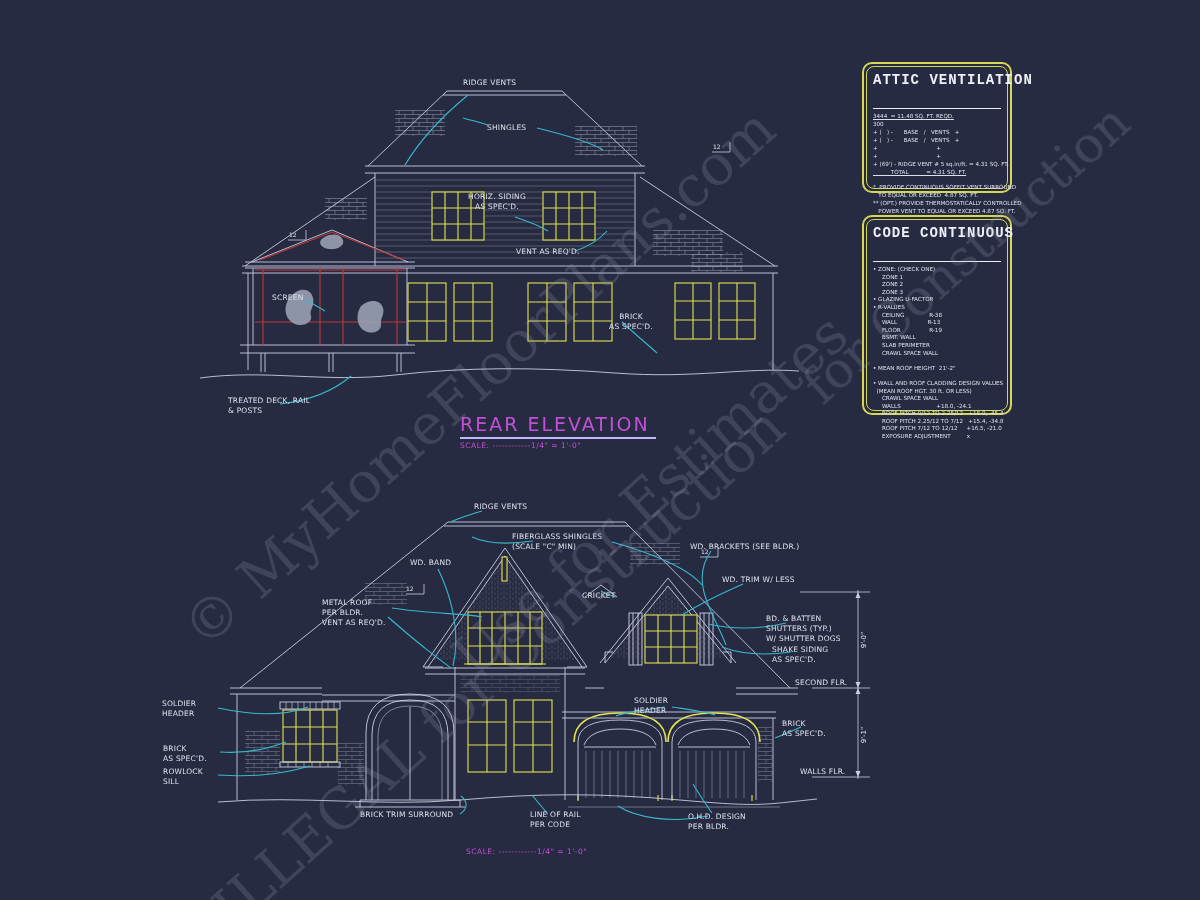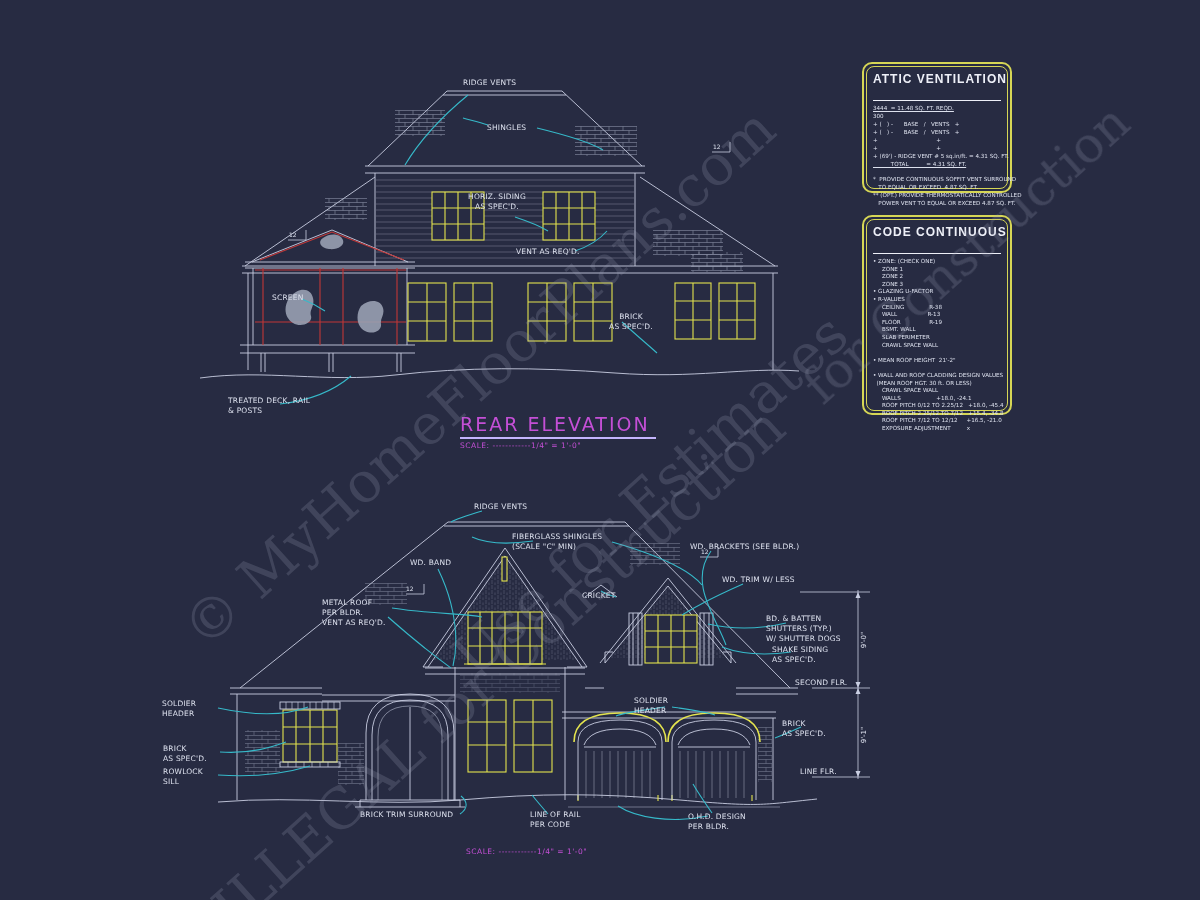--- a/index.html
+++ b/index.html
@@ -12,23 +12,23 @@
   .title{position:absolute;z-index:2;color:#c44fd6;}
   .title .t{display:inline-block;font-size:19px;letter-spacing:2px;
             border-bottom:2px solid #c4b5fd;padding:0 6px 2px 0;white-space:nowrap;}
   .title .s{font-size:7.5px;letter-spacing:.5px;margin-top:2px;color:#c44fd6;}
   .wm{position:absolute;font-family:"DejaVu Serif",serif;color:#9aa0b5;opacity:.22;
       transform-origin:0 0;transform:rotate(-42deg);white-space:nowrap;z-index:5;
       pointer-events:none;font-size:56px;}
   .box{position:absolute;border:2px solid #d6d655;border-radius:10px;z-index:4;}
   .box .inner{position:absolute;inset:2px;border:1px solid #d6d655;border-radius:8px;
               padding:5px 6px 3px 6px;box-sizing:border-box;}
-  .btitle{display:block;font-weight:bold;font-size:12px;color:#eef0f8;letter-spacing:1px;
-          border-bottom:1px solid #eef0f8;padding-bottom:14px;margin-bottom:4px;
-          font-family:Liberation Sans, sans-serif;white-space:nowrap;}
+  .btitle{display:block;font-weight:bold;font-size:14px;color:#eef0f8;letter-spacing:1px;
+          border-bottom:1px solid #eef0f8;padding-bottom:20px;margin-bottom:4px;
+          font-family:Liberation Mono, monospace;white-space:nowrap;}
   .boxlines .bline{font:5.6px/1.42 "DejaVu Sans",sans-serif;color:#dde1ee;white-space:pre;min-height:7px;}
   .boxlines .bline.u{text-decoration:underline;}
   .code .boxlines .bline{line-height:1.36;}
 </style>
 </head>
 <body>
 
 <div class="sheet">
 
   <svg class="draw" style="left:185px;top:70px" width="630" height="345" viewBox="0 0 630 345">
@@ -241,21 +241,21 @@
   <div class="lbl" style="left:162px;top:699px">SOLDIER
 HEADER</div>
   <div class="lbl" style="left:634px;top:696px">SOLDIER
 HEADER</div>
   <div class="lbl" style="left:782px;top:719px">BRICK
 AS SPEC'D.</div>
   <div class="lbl" style="left:163px;top:744px">BRICK
 AS SPEC'D.</div>
   <div class="lbl" style="left:163px;top:767px">ROWLOCK
 SILL</div>
-  <div class="lbl" style="left:800px;top:767px">LINE FLR.</div>
+  <div class="lbl" style="left:800px;top:767px">WALLS FLR.</div>
   <div class="lbl" style="left:360px;top:810px">BRICK TRIM SURROUND</div>
   <div class="lbl" style="left:530px;top:810px">LINE OF RAIL
 PER CODE</div>
   <div class="lbl" style="left:688px;top:812px">O.H.D. DESIGN
 PER BLDR.</div>
 
   <div class="title" style="left:466px;top:845px">
     <div class="s">SCALE: ------------1/4" = 1'-0"</div>
   </div>
 

